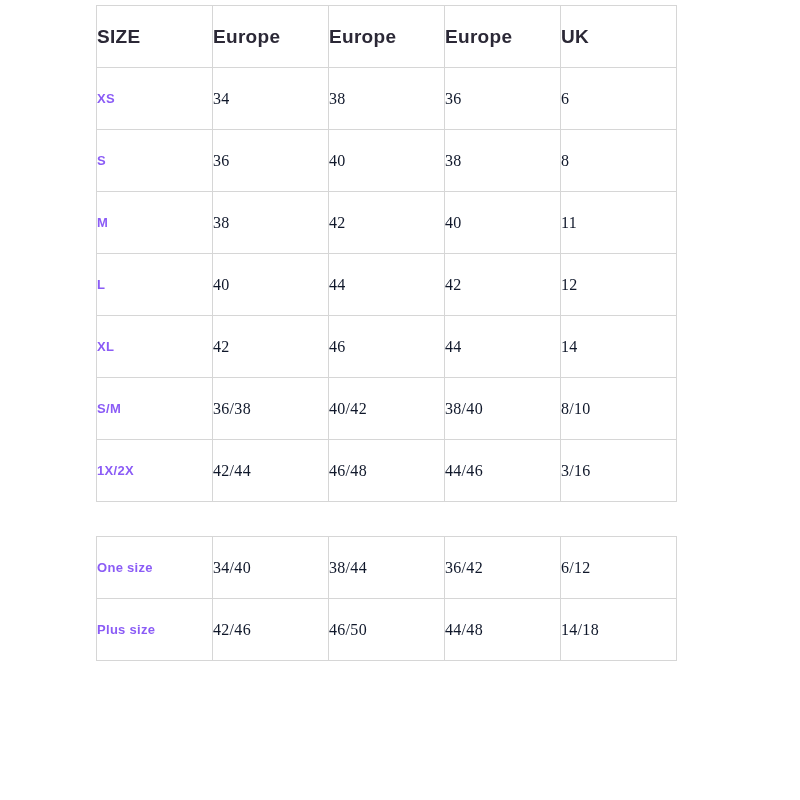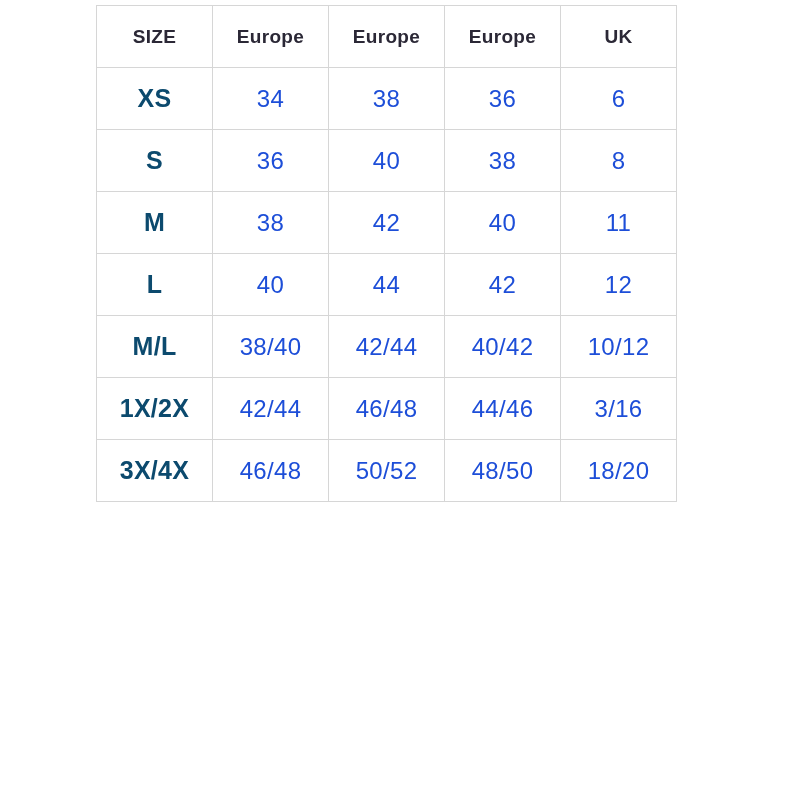--- a/index.html
+++ b/index.html
@@ -19,39 +19,40 @@
   table.size-table {
     border-collapse: collapse;
     table-layout: fixed;
     width: 581px;
     background: #ffffff;
   }
   table.size-table th,
   table.size-table td {
     border: 1px solid #d6d6d6;
     height: 61px;
-    text-align: center;
+    text-align: left;
     vertical-align: middle;
     padding: 0;
     letter-spacing: 0.3px;
   }
   table.size-table thead th {
     font-weight: 700;
     font-size: 19px;
     color: #2b2836;
   }
   table.size-table tbody th {
     font-weight: 700;
-    font-size: 25px;
-    color: #0c4a6e;
+    font-size: 13px;
+    color: #8b5cf6;
   }
   table.size-table td {
     font-weight: 400;
-    font-size: 24px;
-    color: #1d4ed8;
+    font-size: 16px;
+    color: #0f172a;
+    font-family: Liberation Serif, serif;
   }
   table.size-table.special {
     margin-top: 34px;
   }
 </style>
 </head>
 <body>
 
 <div class="page">
   <table class="size-table">
@@ -87,39 +88,53 @@
           <td>11</td>
         </tr>
         <tr>
           <th>L</th>
           <td>40</td>
           <td>44</td>
           <td>42</td>
           <td>12</td>
         </tr>
         <tr>
-          <th>M/L</th>
+          <th>XL</th>
+          <td>42</td>
+          <td>46</td>
+          <td>44</td>
+          <td>14</td>
+        </tr>
+        <tr>
+          <th>S/M</th>
+          <td>36/38</td>
+          <td>40/42</td>
           <td>38/40</td>
-          <td>42/44</td>
-          <td>40/42</td>
-          <td>10/12</td>
+          <td>8/10</td>
         </tr>
         <tr>
           <th>1X/2X</th>
           <td>42/44</td>
           <td>46/48</td>
           <td>44/46</td>
           <td>3/16</td>
         </tr>
-        <tr>
-          <th>3X/4X</th>
-          <td>46/48</td>
-          <td>50/52</td>
-          <td>48/50</td>
-          <td>18/20</td>
-        </tr>
       </tbody>
     </table>
   <table class="size-table special">
       <tbody>
+        <tr>
+          <th>One size</th>
+          <td>34/40</td>
+          <td>38/44</td>
+          <td>36/42</td>
+          <td>6/12</td>
+        </tr>
+        <tr>
+          <th>Plus size</th>
+          <td>42/46</td>
+          <td>46/50</td>
+          <td>44/48</td>
+          <td>14/18</td>
+        </tr>
       </tbody>
     </table>
 </div>
 
 </body></html>

